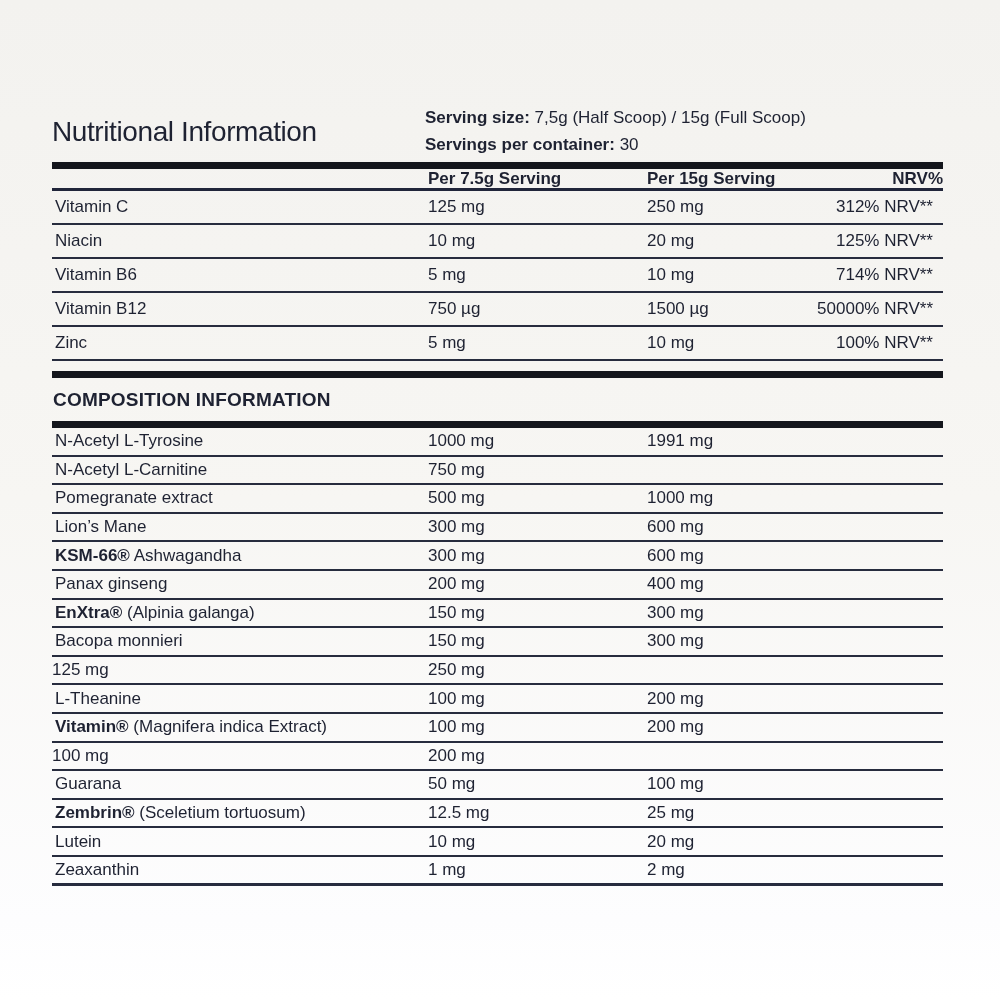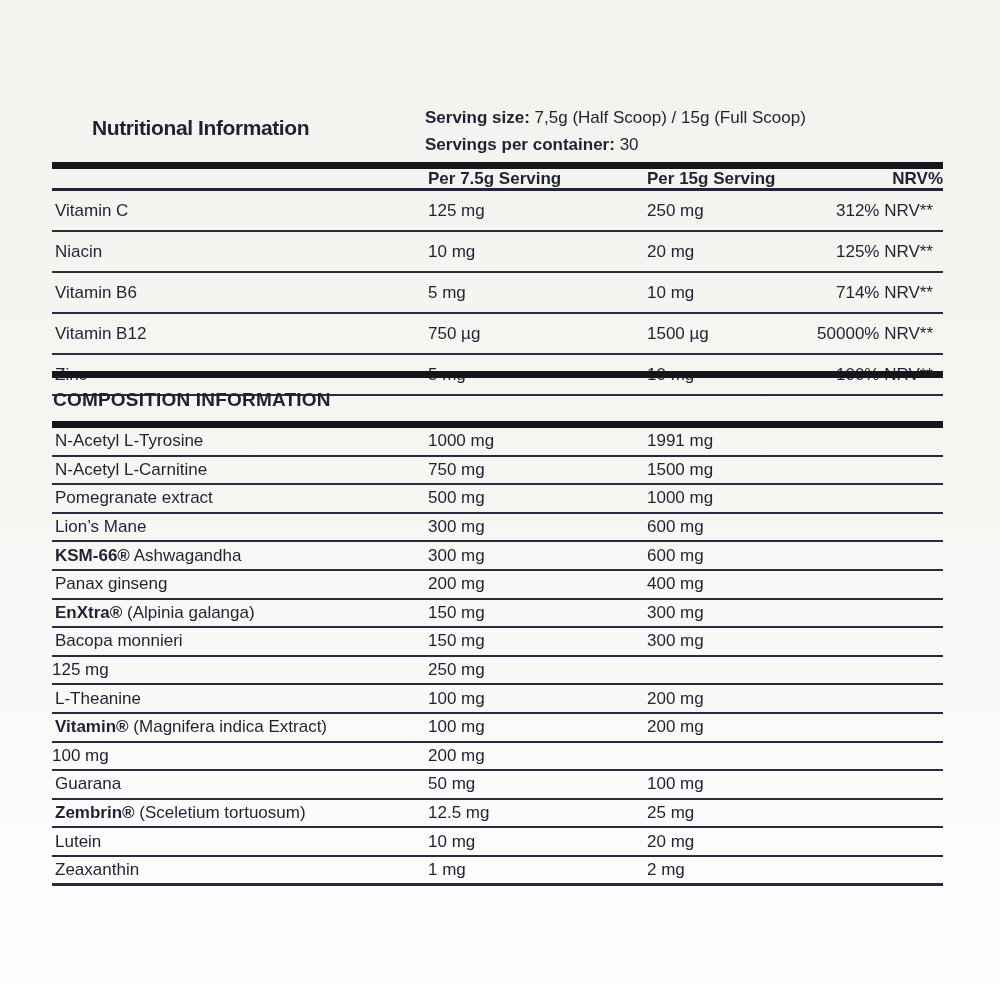--- a/index.html
+++ b/index.html
@@ -3,33 +3,33 @@
 <meta charset="utf-8">
 <style>
   html,body{margin:0;padding:0;width:1000px;height:1000px;overflow:hidden;}
   body{
     background:linear-gradient(180deg,#f3f2ef 0%,#f7f6f3 50%,#fdfdfe 92%,#ffffff 100%);
     font-family:"Liberation Sans",sans-serif;
     color:#1e2232;
     position:relative;
   }
   .sheet{position:absolute;left:52px;top:0;width:891px;height:1000px;}
-  .title{position:absolute;left:0;top:116px;font-size:21px;font-weight:700;letter-spacing:-0.4px;margin-left:40px;}
+  .title{position:absolute;left:0;top:116px;font-size:28px;font-weight:400;letter-spacing:-0.4px;}
   .serving{position:absolute;left:373px;top:104px;font-size:17px;line-height:27px;}
   .b{font-weight:700;}
   .bar{position:absolute;left:0;width:100%;background:#14161c;}
   .bar1{top:162px;height:7px;}
   .bar2{top:371px;height:7px;}
   .bar3{top:421px;height:7px;}
   .comp-heading{position:absolute;left:1px;top:389px;font-size:19px;font-weight:700;letter-spacing:0.2px;}
   .tbl{position:absolute;left:0;width:100%;}
   .nutrients{top:169px;}
   .composition{top:428px;}
   .row{display:grid;align-items:center;border-bottom:2px solid #272c3e;box-sizing:border-box;font-size:17px;}
-  .nrow{grid-template-columns:376px 219px 136px 160px;height:41px;}
+  .nrow{grid-template-columns:376px 219px 136px 160px;height:34px;}
   .crow{grid-template-columns:376px 219px 296px;height:28.6px;}
   .row.head{height:22px;font-weight:700;border-bottom:3px solid #20253a;}
   .c{white-space:nowrap;overflow:visible;}
   .c.name{padding-left:3px;}
   .c.nrv{text-align:right;padding-right:10px;}
   .row.head .c.nrv{padding-right:0;}
   .crow:last-child{border-bottom:3px solid #272c3e;}
 </style>
 </head>
 <body>
@@ -104,21 +104,20 @@
     <div id="composition-rows">
   <div class="row crow">
     <div class="c name"><span class="b"></span><span>N-Acetyl L-Tyrosine</span></div>
     <div class="c">1000 mg</div>
     <div class="c">1991 mg</div>
   </div>
 
   <div class="row crow">
     <div class="c name"><span class="b"></span><span>N-Acetyl L-Carnitine</span></div>
     <div class="c">750 mg</div>
-    <div class="c">1500 mg</div>
   </div>
 
   <div class="row crow">
     <div class="c name"><span class="b"></span><span>Pomegranate extract</span></div>
     <div class="c">500 mg</div>
     <div class="c">1000 mg</div>
   </div>
 
   <div class="row crow">
     <div class="c name"><span class="b"></span><span>Lion’s Mane</span></div>

